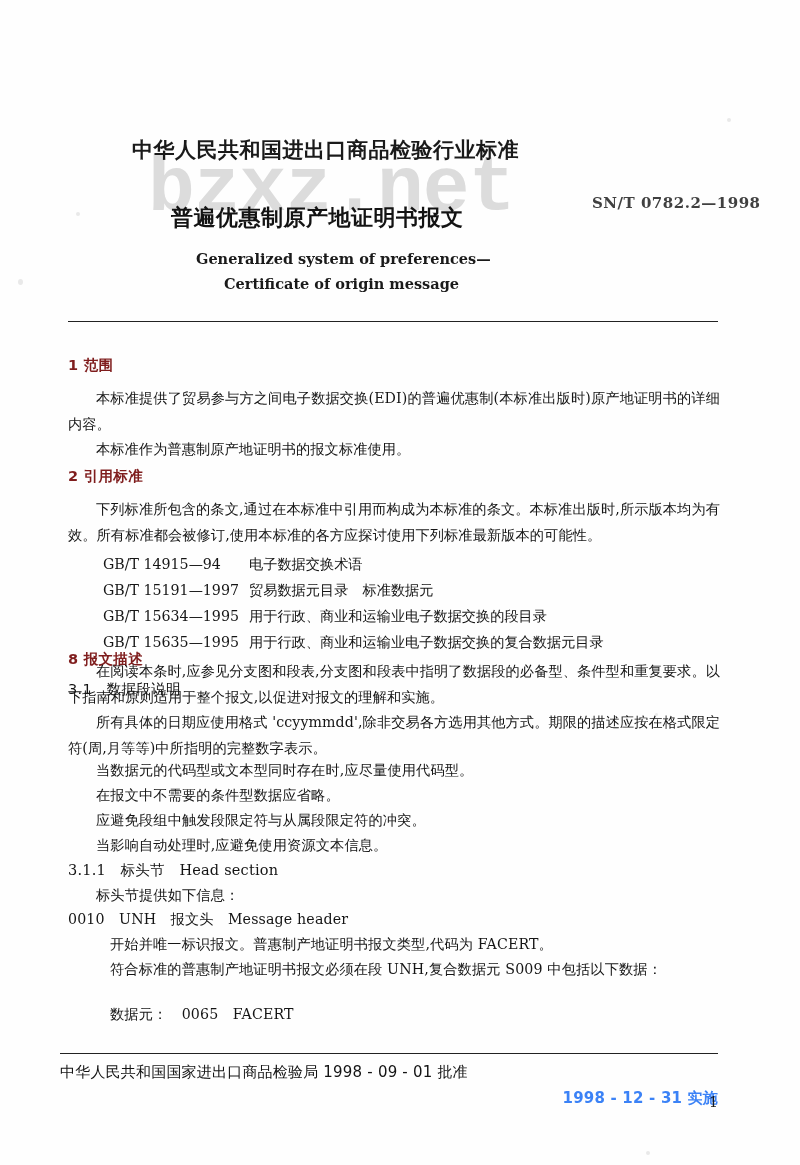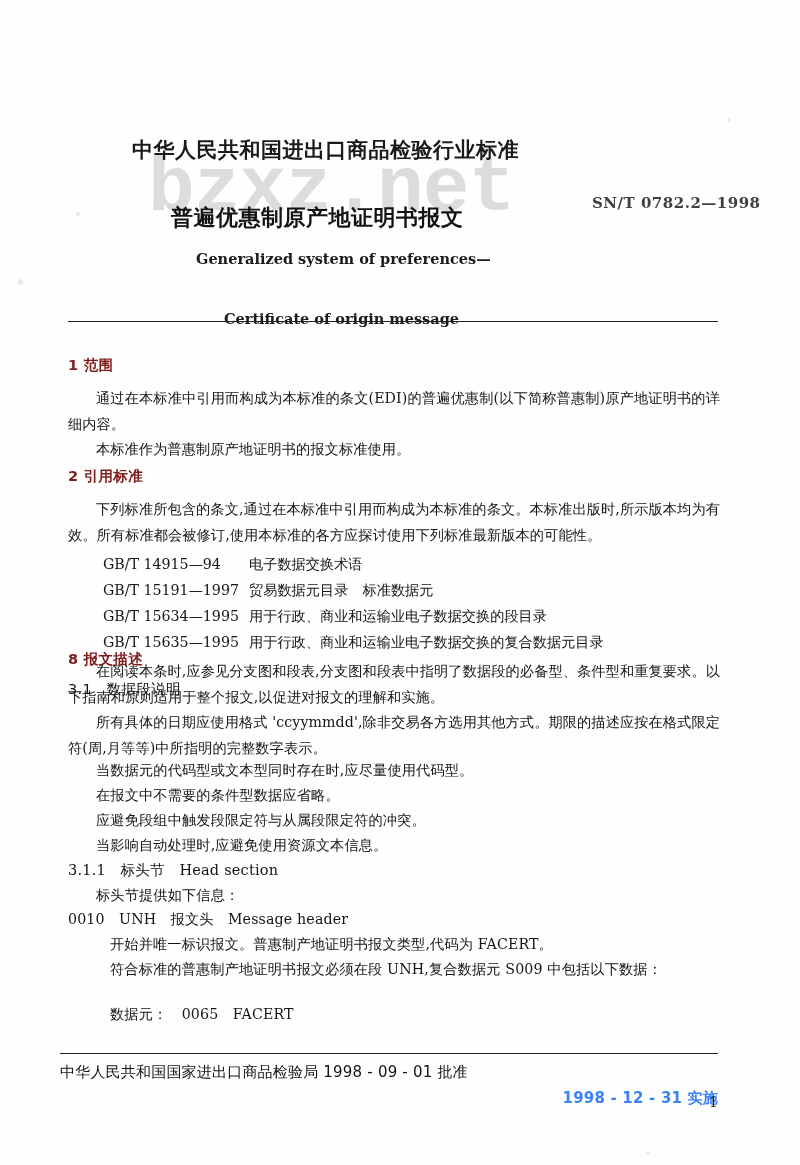--- a/index.html
+++ b/index.html
@@ -91,21 +91,21 @@
     position: absolute;
     left: 196px;
     top: 246px;
     width: 420px;
     font-family: "DejaVu Serif", "Liberation Serif", serif;
     font-size: 14.5px;
     font-weight: 700;
     color: #1a1a1a;
     line-height: 25px;
   }
-  .en-title .l2 { padding-left: 28px; margin-top: 35px; }
+  .en-title .l2 { padding-left: 28px; }
 
   
   .rule-top {
     position: absolute;
     left: 68px;
     top: 321px;
     width: 650px;
     height: 0;
     border-top: 1.6px solid #222;
   }
@@ -244,21 +244,21 @@
   <div class="en-title">
     <div class="l1">Generalized system of preferences—</div>
     <div class="l2">Certificate of origin message</div>
   </div>
 
   <div class="rule-top"></div>
 
   <div class="body">
 
     <div class="h1" style="top:356px;">1  范围</div>
-    <div class="para indent" style="top:386px;">通过在本标准中引用而构成为本标准的条文(EDI)的普遍优惠制(以下简称普惠制)原产地证明书的详细内容。</div>
+    <div class="para indent" style="top:386px;">本标准提供了贸易参与方之间电子数据交换(EDI)的普遍优惠制(本标准出版时)原产地证明书的详细内容。</div>
     <div class="para indent" style="top:437px;">本标准作为普惠制原产地证明书的报文标准使用。</div>
 
     <div class="h1" style="top:467px;">2  引用标准</div>
     <div class="para indent" style="top:497px;">下列标准所包含的条文,通过在本标准中引用而构成为本标准的条文。本标准出版时,所示版本均为有效。所有标准都会被修订,使用本标准的各方应探讨使用下列标准最新版本的可能性。</div>
 
     <div class="ref-line" style="top:555px;">
       <span class="code">GB/T 14915—94</span><span>电子数据交换术语</span>
     </div>
     <div class="ref-line" style="top:581px;">
       <span class="code">GB/T 15191—1997</span><span>贸易数据元目录　标准数据元</span>

